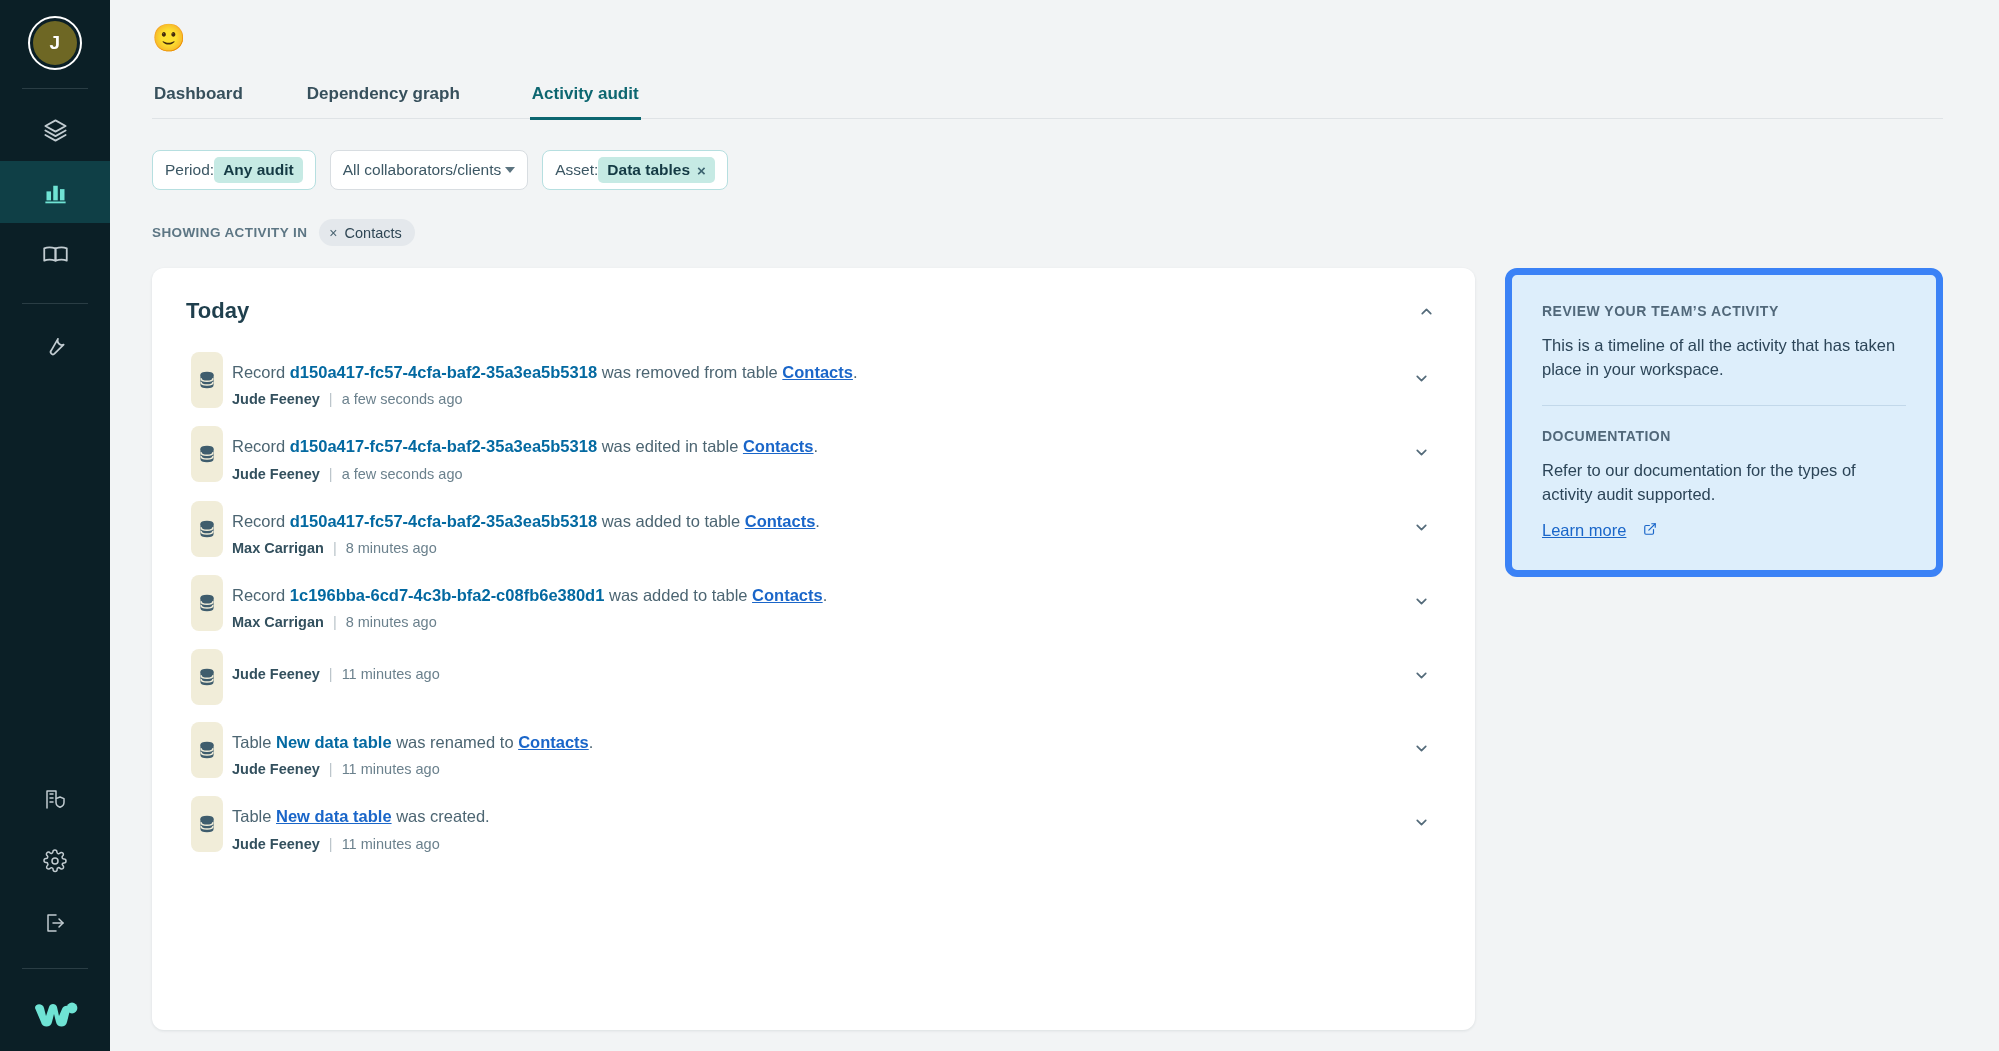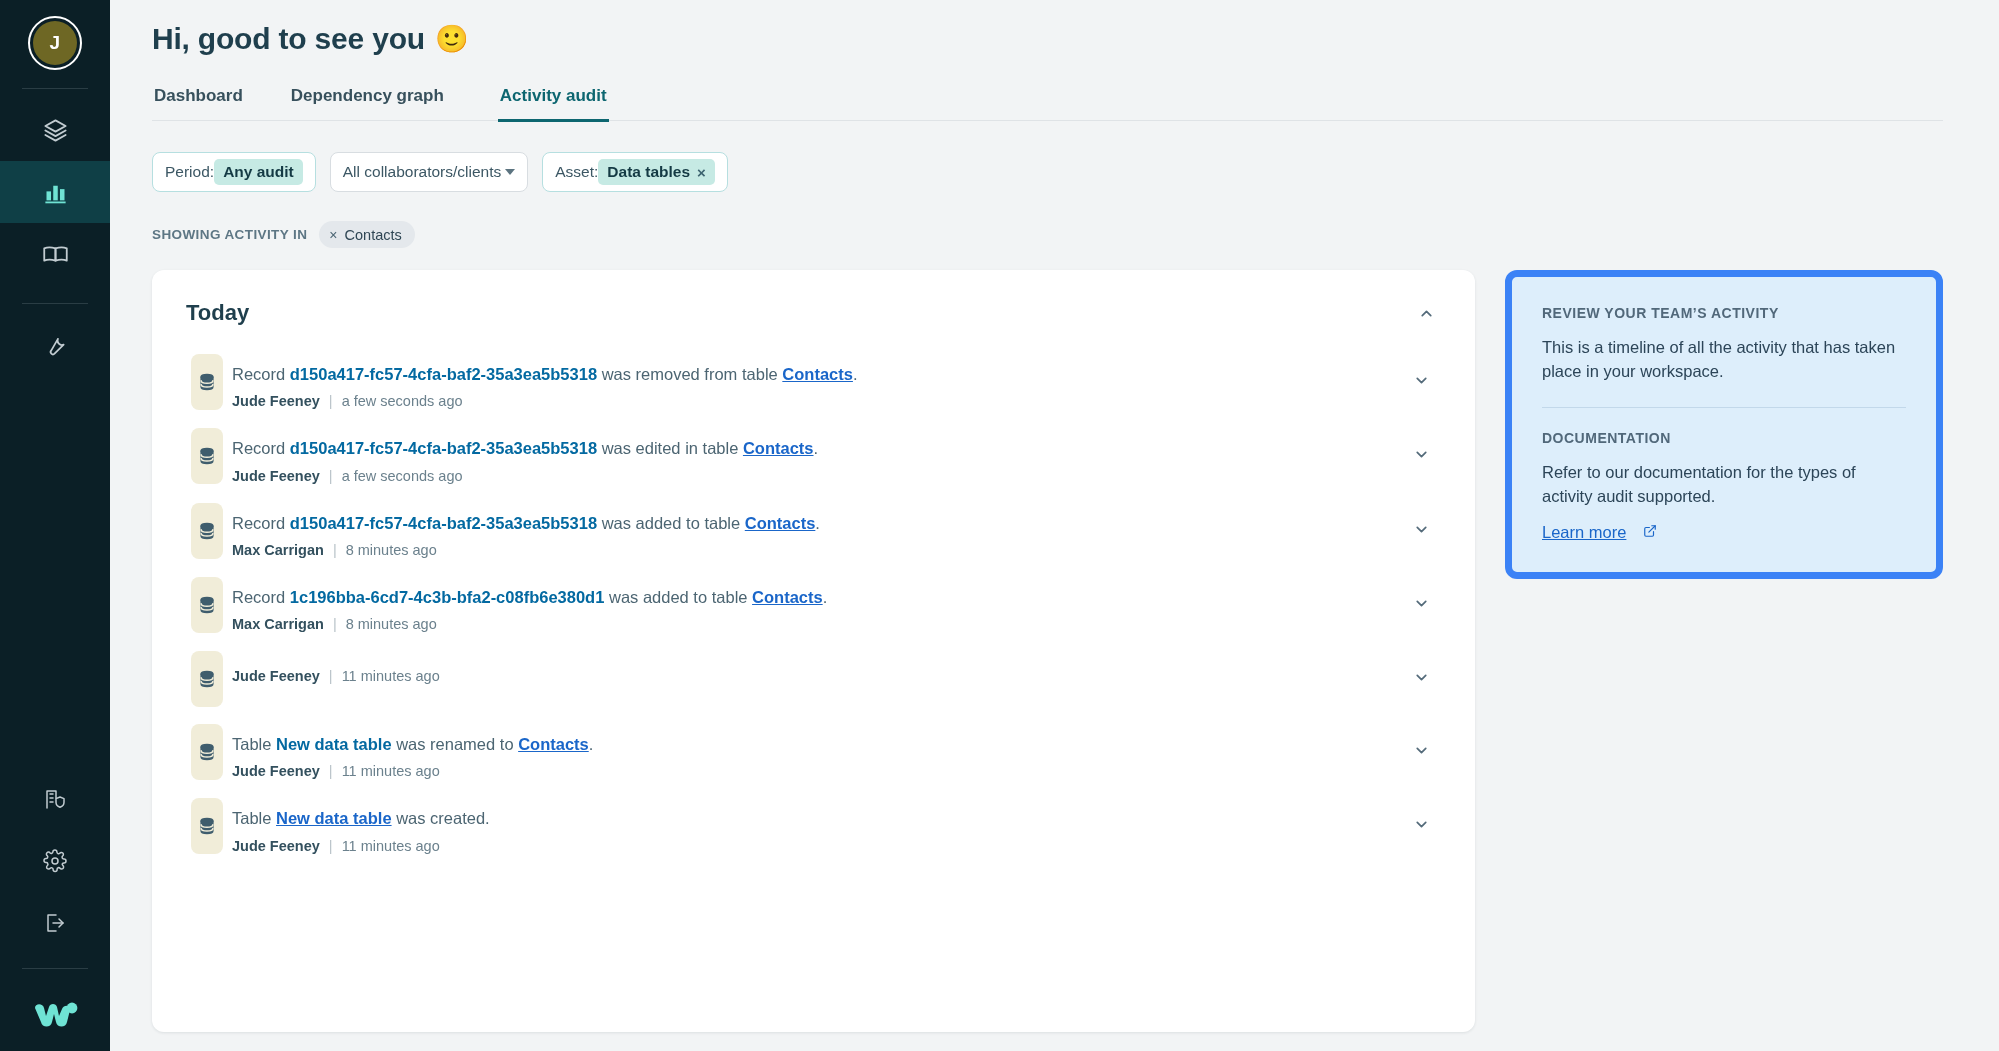--- a/index.html
+++ b/index.html
@@ -77,21 +77,21 @@
     color: #1f3f4d;
     letter-spacing: -0.2px;
     display: flex; align-items: center; gap: 10px;
     margin-bottom: 26px;
   }
   .greeting .emoji { font-size: 27px; }
 
   
   .tabs {
     display: flex;
-    gap: 44px;
+    gap: 60px;
     border-bottom: 1.5px solid #dfe3e6;
     position: relative;
   }
   .tab {
     font-size: 17px;
     font-weight: bold;
     color: #37505c;
     padding: 4px 2px 13px 2px;
     cursor: pointer;
     border-bottom: 3.5px solid transparent;
@@ -360,21 +360,20 @@
         <circle cx="40" cy="8" r="5.4" fill="#6fe3d4"></circle>
       </svg>
     </div>
 
   </div>
 
   <div class="main">
     <div class="main-inner">
 
       <div class="greeting">
-        <span>Hi, good to see you</span>
         <span class="emoji">🙂</span>
       </div>
 
       <div class="tabs">
         <div class="tab">Dashboard</div>
         <div class="tab">Dependency graph</div>
         <div class="tab active">Activity audit</div>
       </div>
 
       <div class="filters">

